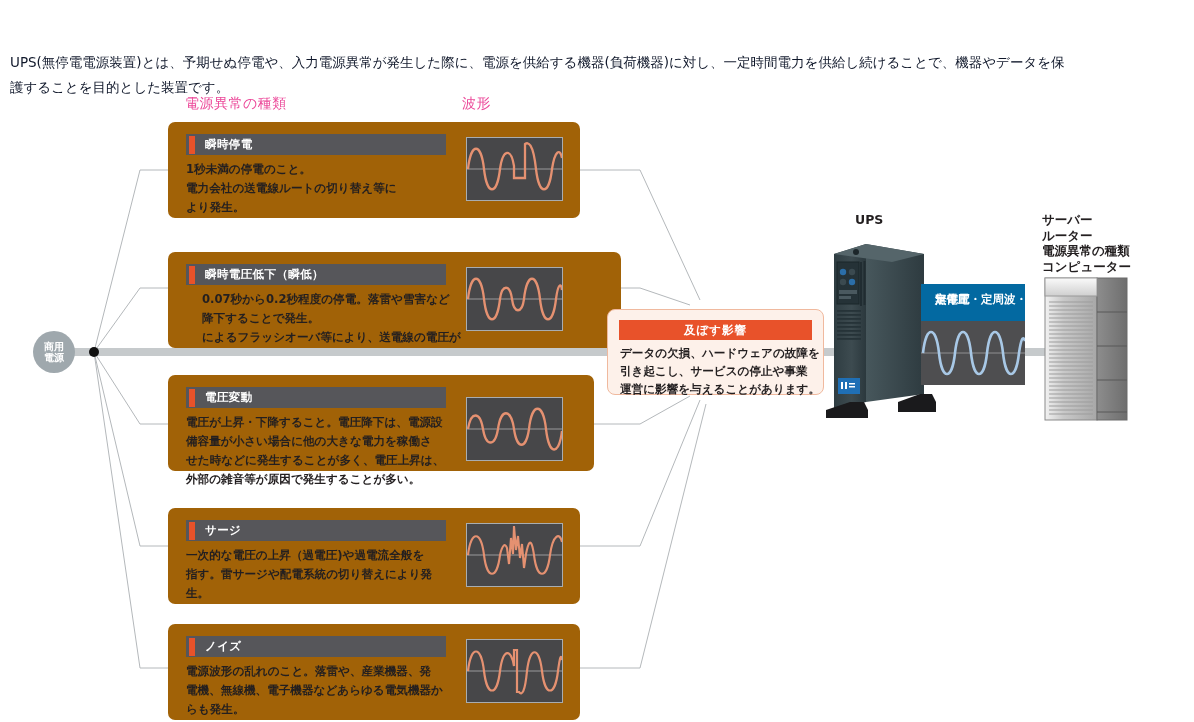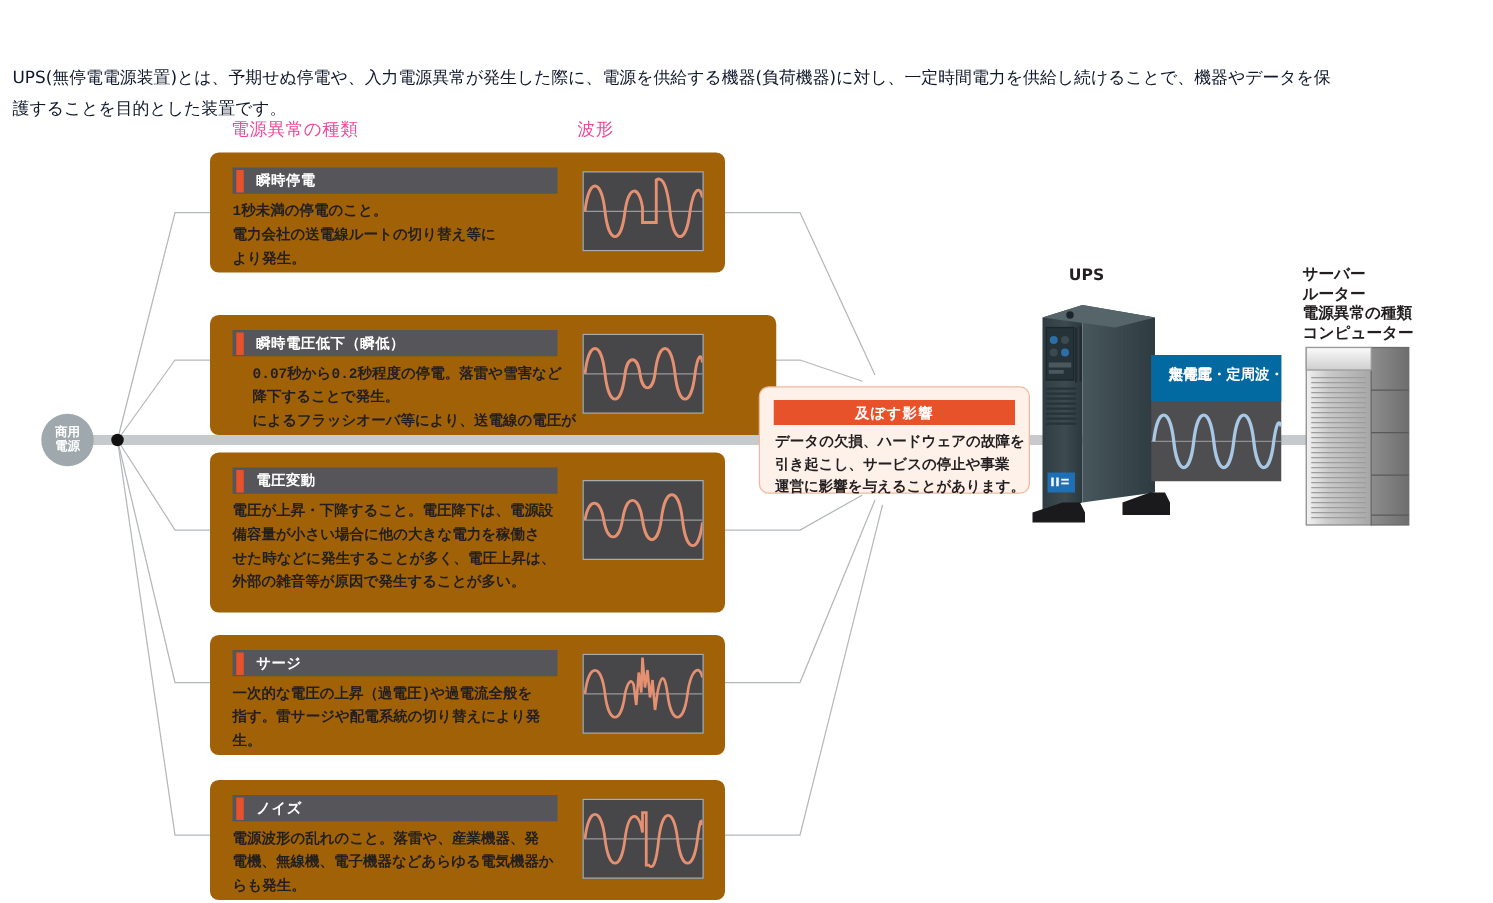--- a/index.html
+++ b/index.html
@@ -61,21 +61,21 @@
   }
   .card-hd .ttl{
     font-size:11.5px;font-weight:bold;color:#ffffff;
     margin-left:10px;letter-spacing:.4px;white-space:nowrap;
   }
   .card-body{
     position:absolute;left:18px;top:38px;width:268px;
     font-size:11.6px;line-height:19px;font-weight:bold;color:#231f20;
     letter-spacing:0px;
   }
-  .card-body div{white-space:nowrap;font-family:Liberation Mono, monospace;}
+  .card-body div{white-space:nowrap;}
   .wave-box{
     position:absolute;width:95px;height:62px;background:#474749;
     border:1px solid #a9adb0;
   }
   .wave-box svg{display:block;width:95px;height:62px;}
 
   
   .effect{
     position:absolute;left:607px;top:309px;width:215px;height:84px;
     background:#fdf1ea;border:1px solid #f0b99e;border-radius:8px;
@@ -92,21 +92,21 @@
     font-size:11.6px;line-height:18px;font-weight:bold;color:#231f20;
   }
   .effect-body div{white-space:nowrap;}
 
   
   .eq-label{
     position:absolute;font-size:12.5px;font-weight:bold;color:#231f20;
     line-height:15.5px;white-space:nowrap;
   }
   #lbl-ups{left:855px;top:212px;}
-  #lbl-srv{left:1042px;top:212px;font-family:Liberation Serif, serif;}
+  #lbl-srv{left:1042px;top:212px;}
 
   
   #ups-art{position:absolute;left:820px;top:232px;width:135px;height:195px;}
   
   .blue-panel{
     position:absolute;left:921px;top:284px;width:104px;height:101px;
     background:#4e4e50;
   }
   .blue-panel .bhd{
     position:absolute;left:0;top:0;width:104px;height:37px;
@@ -190,21 +190,21 @@
       <div>によるフラッシオーバ等により、送電線の電圧が</div>
     </div>
     <div class="wave-box" style="left:298px;top:15px;">
       <svg viewBox="0 0 95 62">
         <line x1="0" y1="31" x2="95" y2="31" stroke="#9a9a9c" stroke-width="1"></line>
         <path d="M1,31 C4,4 14,4 17,31 C20,58 30,58 33,31 C35,16 43,16 45,31 C47,46 55,46 57,31 C60,4 70,4 73,31 C76,58 86,58 89,31 C91,16 94,14 95,22" fill="none" stroke="#e59171" stroke-width="2.3"></path>
       </svg>
     </div>
   </div>
 
-  <div class="card" style="top:362px;height:128px;">
+  <div class="card" style="top:375px;height:96px;padding-left:14px;">
     <div class="card-hd">
       <div class="bar"></div>
       <div class="ttl">電圧変動</div>
     </div>
     <div class="card-body" style="width:282px;">
       <div>電圧が上昇・下降すること。電圧降下は、電源設</div>
       <div>備容量が小さい場合に他の大きな電力を稼働さ</div>
       <div>せた時などに発生することが多く、電圧上昇は、</div>
       <div>外部の雑音等が原因で発生することが多い。</div>
     </div>

